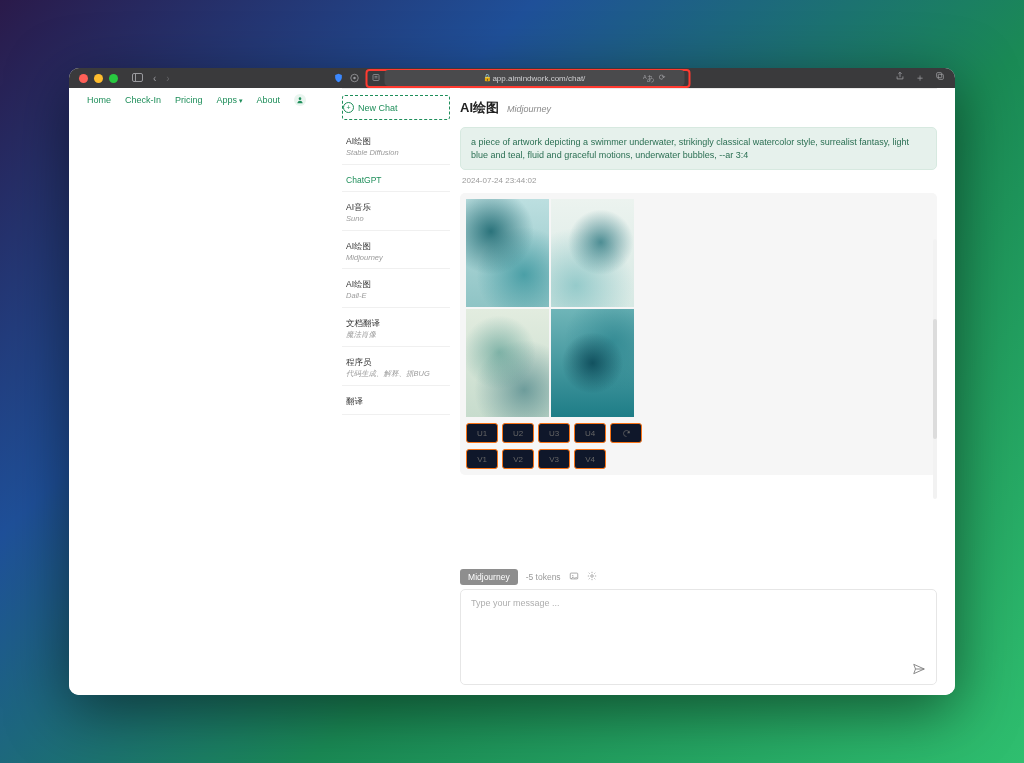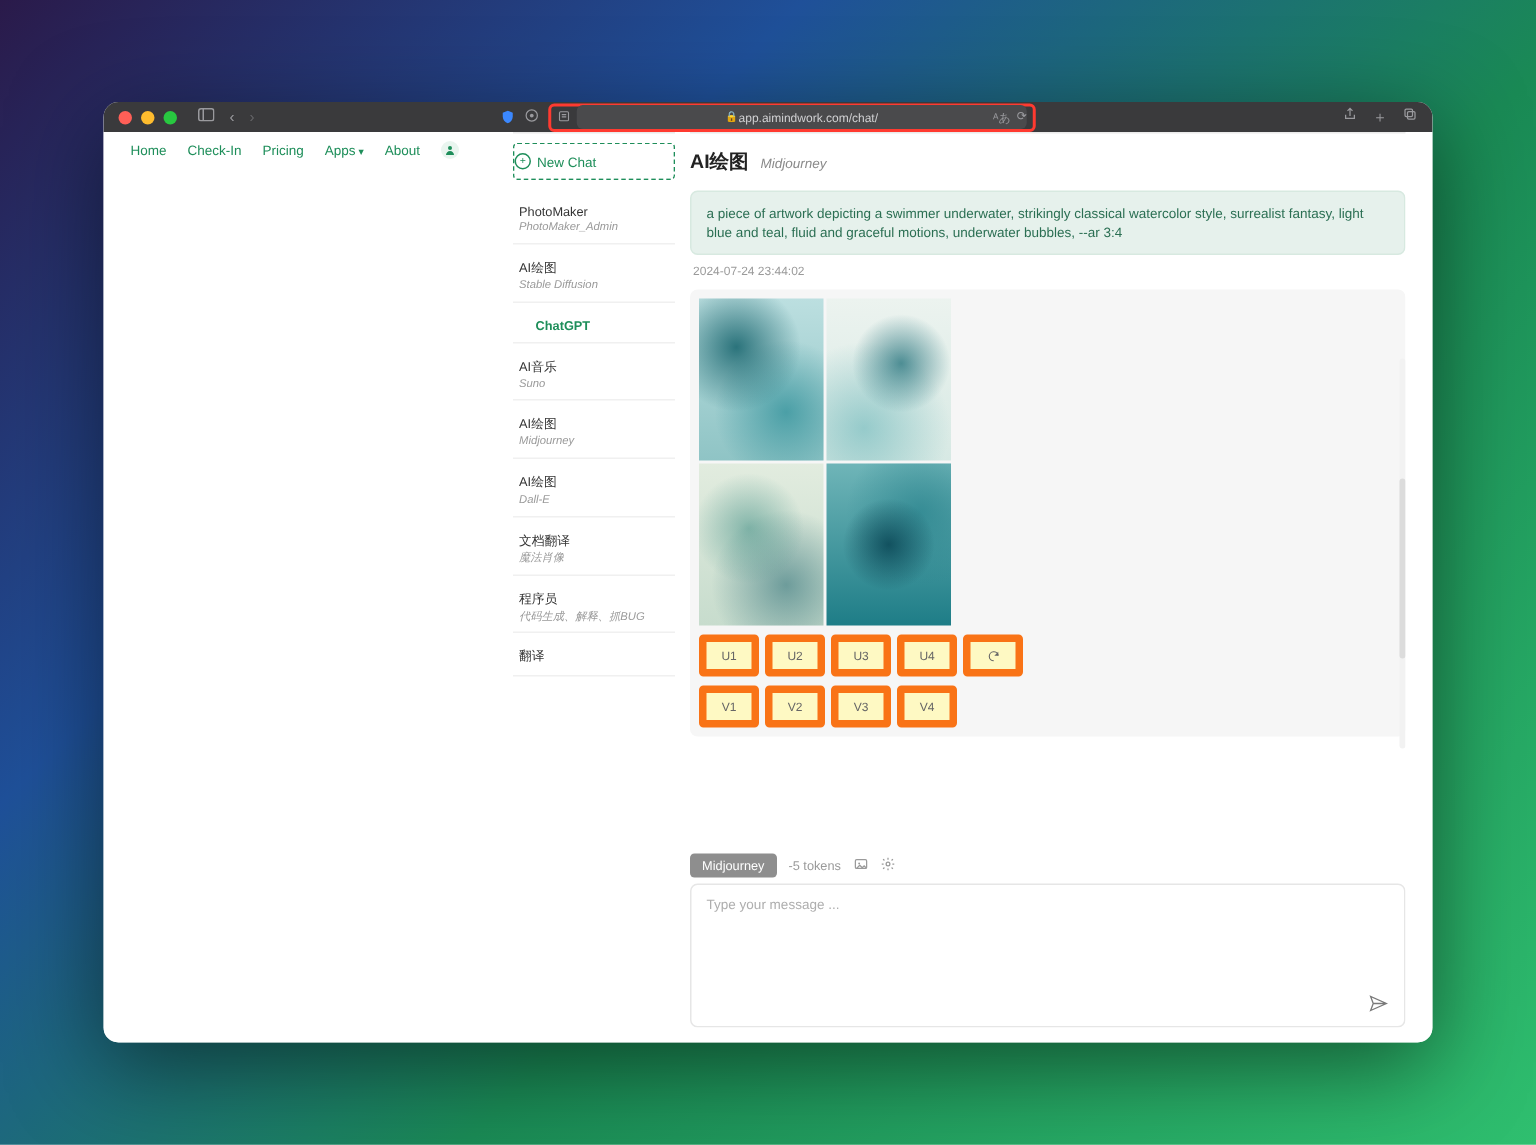--- a/index.html
+++ b/index.html
@@ -66,21 +66,21 @@
     border-radius: 4px;
     display: flex;
     align-items: center;
     justify-content: center;
     color: #d0d0d2;
     font-size: 8px;
     gap: 0;
     position: relative;
   }
   .url-box .right-icons {
-    position: absolute; right: 0; display: flex; gap: 4px; color: #9a9a9e;
+    position: absolute; right: 19px; display: flex; gap: 4px; color: #9a9a9e;
   }
   .shield { width: 10px; height: 10px; color: #3b88ff; }
   .tb-right {
     position: absolute; right: 10px;
     display: flex; gap: 10px; color: #9a9a9e; font-size: 10px;
   }
 
   .page {
     flex: 1;
     background: #fff;
@@ -139,21 +139,21 @@
     display: inline-flex; align-items: center; justify-content: center;
     font-size: 7px; line-height: 1;
   }
   .chat-item {
     padding: 6px 4px;
     border-bottom: 1px solid #f0f0f0;
     cursor: pointer;
   }
   .chat-item .ci-title { font-size: 8.5px; color: #333; }
   .chat-item .ci-sub   { font-size: 7.5px; color: #9a9a9a; font-style: italic; line-height: 1.3; }
-  .chat-item.active .ci-title { color: #1e8e5a; font-weight: 700; margin-left: 11px; }
+  .chat-item.active .ci-title { color: #1e8e5a; font-weight: 400; }
 
   .main {
     flex: 1;
     display: flex; flex-direction: column;
     border-top: 1px solid #eaeaea;
     padding-top: 6px;
     overflow: hidden;
     position: relative;
   }
   .main-header {
@@ -208,22 +208,22 @@
     radial-gradient(circle at 70% 75%, rgba(30,100,110,0.55), transparent 50%),
     linear-gradient(#e2ecdf,#c7dccd); }
   .gi4 { background:
     radial-gradient(circle at 50% 50%, rgba(10,70,85,0.85), transparent 45%),
     radial-gradient(circle at 75% 30%, rgba(40,130,140,0.7), transparent 50%),
     linear-gradient(#6fb5b8,#1e7d87); }
 
   .btn-row { display: flex; gap: 4px; margin-top: 6px; }
   .mj-btn {
     width: 30px; height: 18px;
-    border: 5px solid #f97316;
-    background: #fef9c3;
+    border: 1px solid #f97316;
+    background: #0f172a;
     border-radius: 3px;
     font-size: 8px;
     color: #666;
     display: flex; align-items: center; justify-content: center;
     cursor: pointer;
   }
 
   .bottom-scroll {
     position: absolute;
     right: 0;
@@ -354,24 +354,20 @@
       </div>
 
       <div class="content">
 
         <div class="sidebar">
           <div class="new-chat-btn">
             <span class="plus">+</span>
             <span>New Chat</span>
           </div>
 
-          <div class="chat-item">
-            <div class="ci-title">PhotoMaker</div>
-            <div class="ci-sub">PhotoMaker_Admin</div>
-          </div>
           <div class="chat-item">
             <div class="ci-title">AI绘图</div>
             <div class="ci-sub">Stable Diffusion</div>
           </div>
           <div class="chat-item active">
             <div class="ci-title">ChatGPT</div>
           </div>
           <div class="chat-item">
             <div class="ci-title">AI音乐</div>
             <div class="ci-sub">Suno</div>

